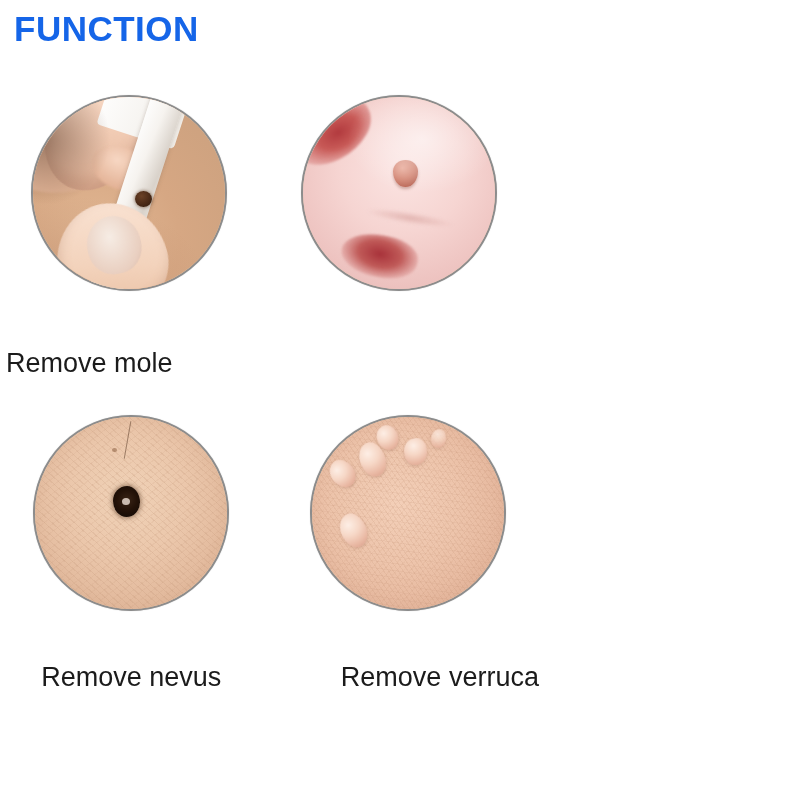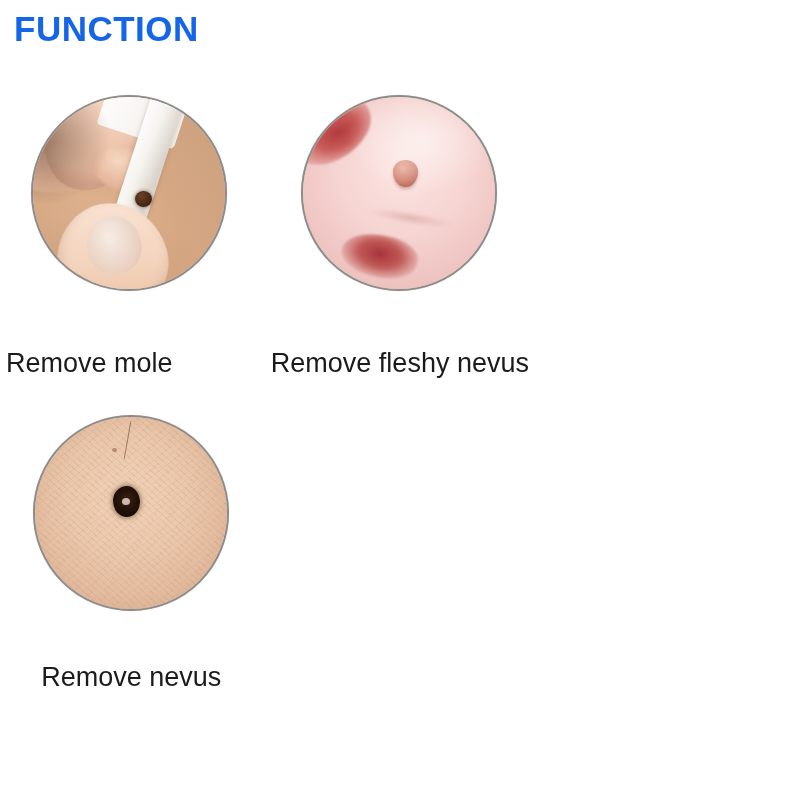--- a/index.html
+++ b/index.html
@@ -483,21 +483,20 @@
       <div class="circle-wrap">
         <div class="photo-circle img-nevus">
           <div class="layer skin"></div>
           <div class="red-tl"></div>
           <div class="red-bl"></div>
           <div class="crease"></div>
           <div class="bump"></div>
           <div class="layer sheen"></div>
         </div>
       </div>
-      <div class="caption">Remove fleshy nevus</div>
     </div>
 
 
   </div>
 
   <div class="row row-2">
 
 
     <div class="cell cell-4">
       <div class="circle-wrap">
@@ -507,16 +506,32 @@
           <div class="hairline"></div>
           <div class="spot-small"></div>
           <div class="naevus"></div>
           <div class="naevus-hl"></div>
           <div class="layer rim"></div>
         </div>
       </div>
       <div class="caption">Remove nevus</div>
     </div>
 
+    <div class="cell cell-5">
+      <div class="circle-wrap">
+        <div class="photo-circle img-verruca">
+          <div class="layer skin"></div>
+          <div class="layer texture"></div>
+          <div class="v v1"></div>
+          <div class="v v2"></div>
+          <div class="v v3"></div>
+          <div class="v v4"></div>
+          <div class="v v5"></div>
+          <div class="v v6"></div>
+          <div class="layer vignette"></div>
+        </div>
+      </div>
+      <div class="caption">Remove verruca</div>
+    </div>
 
   </div>
 
 </div>
 
 </body></html>

